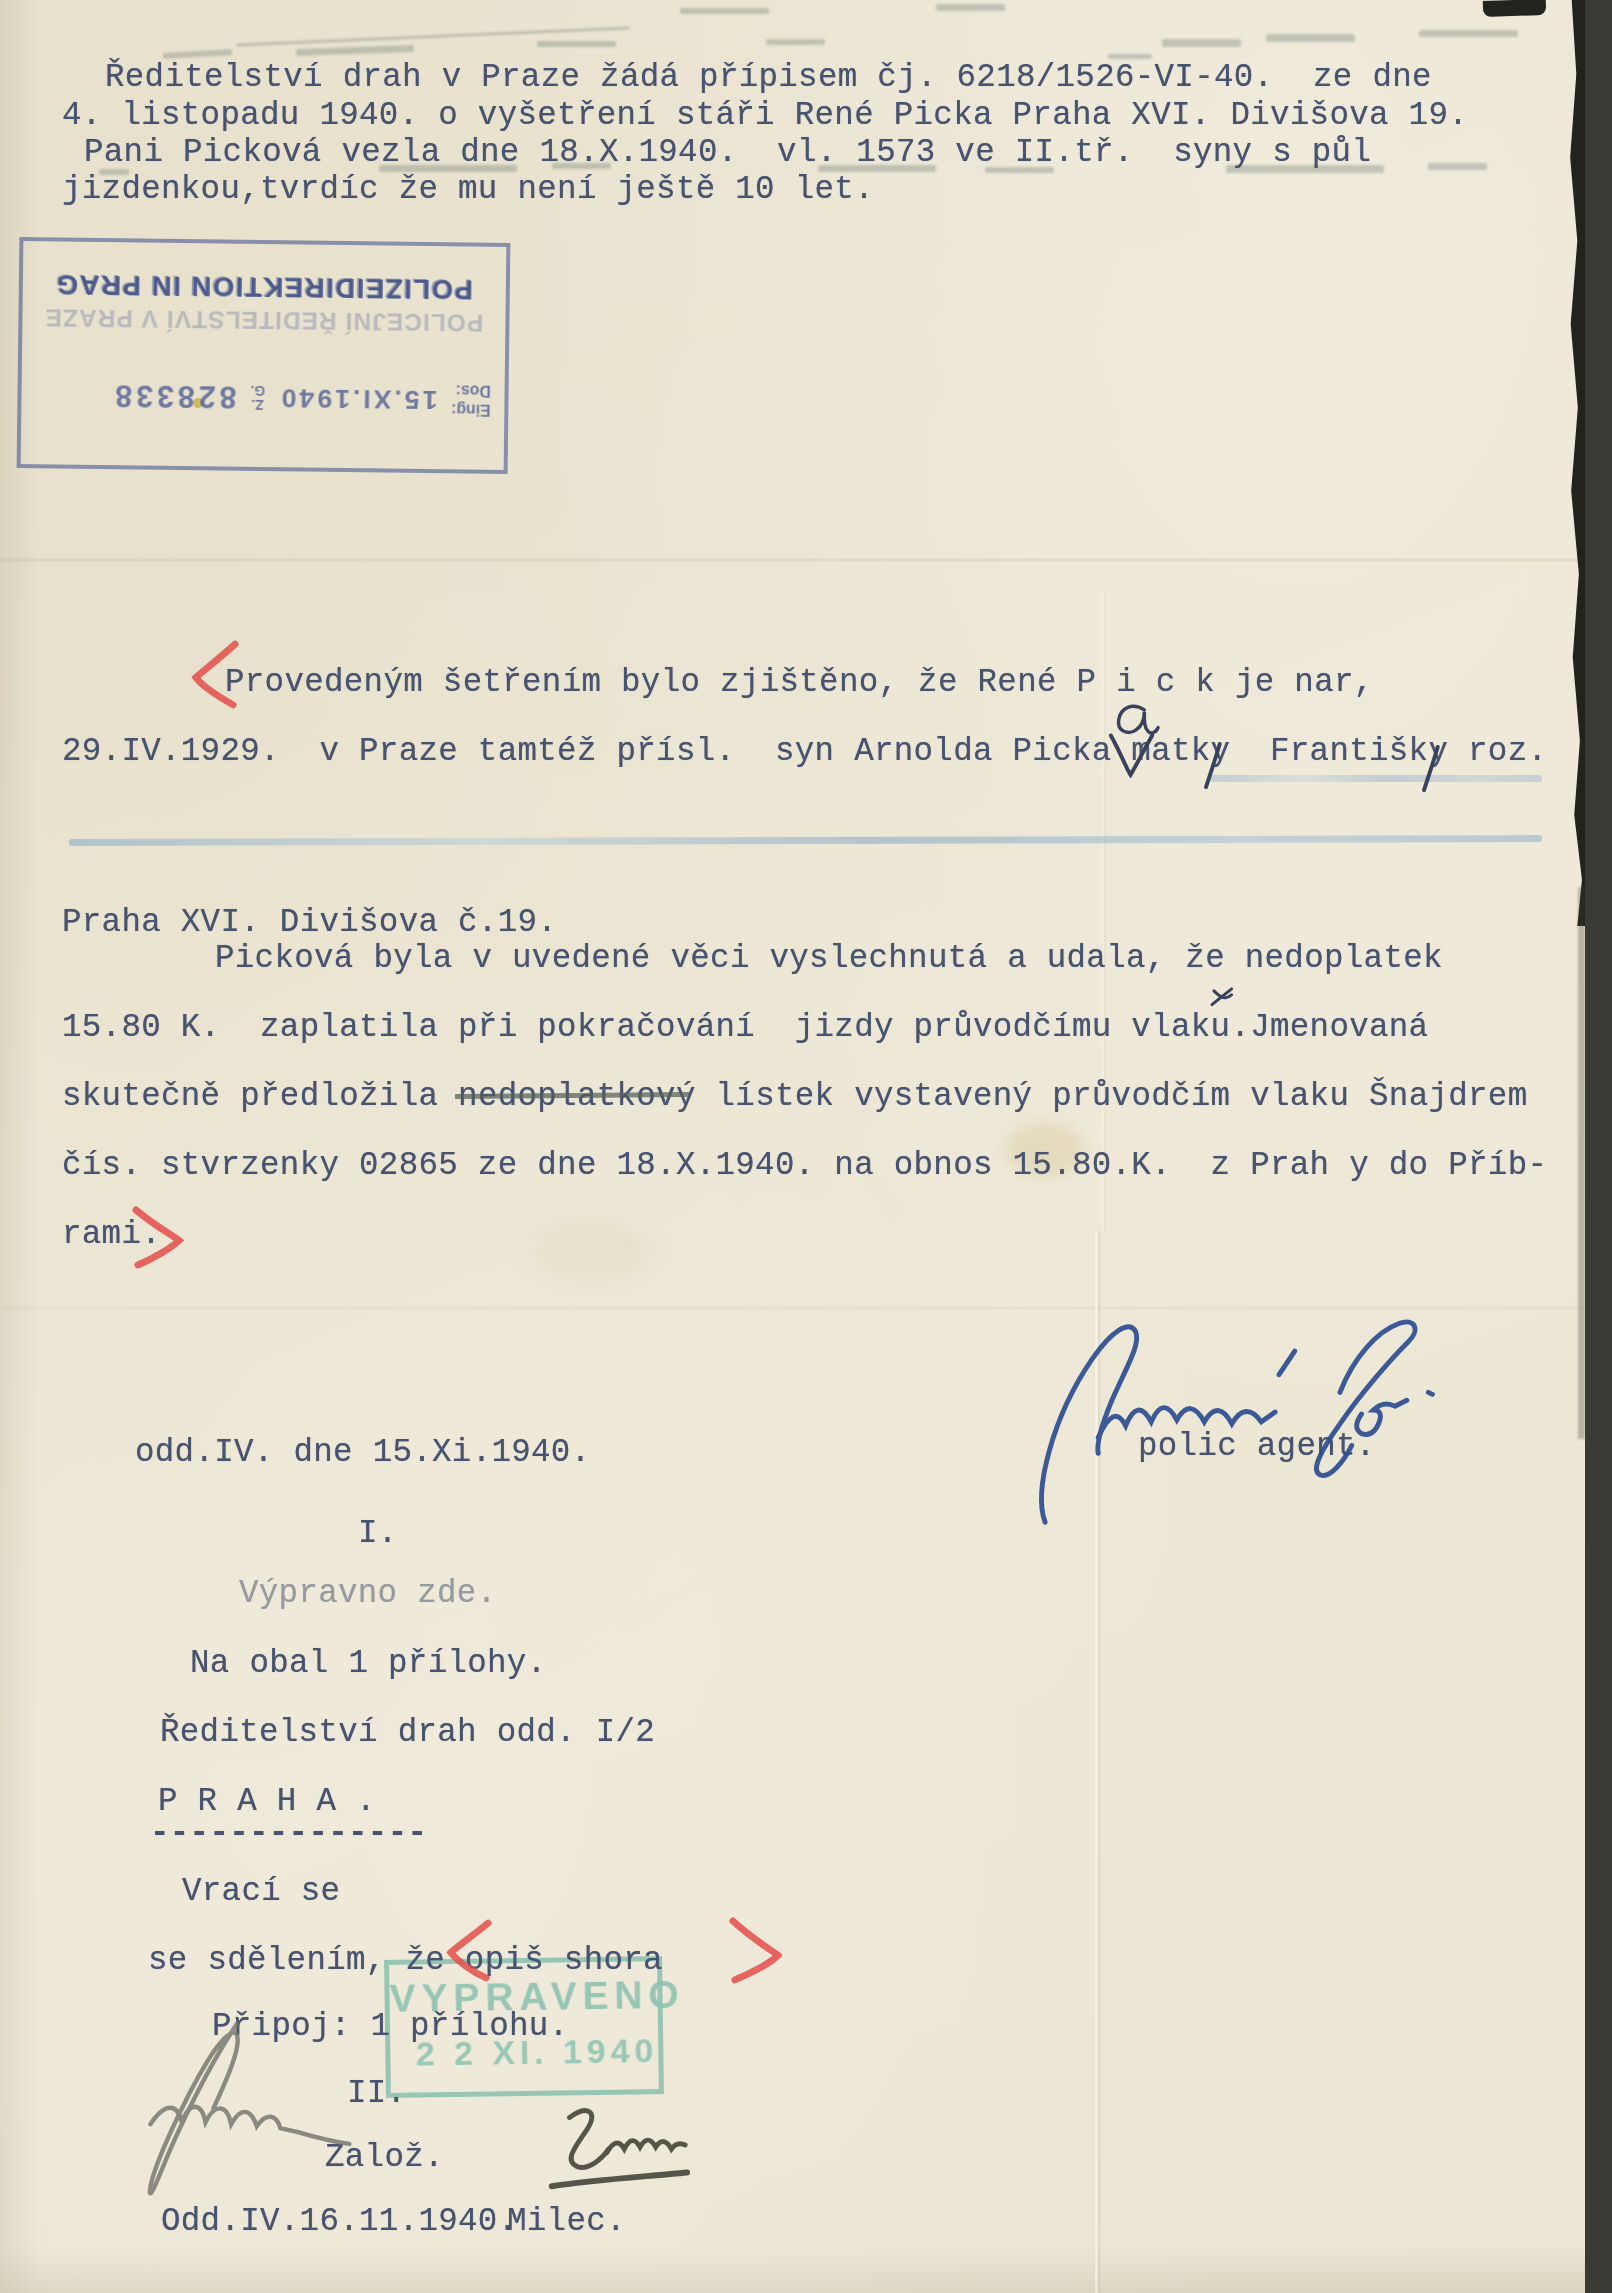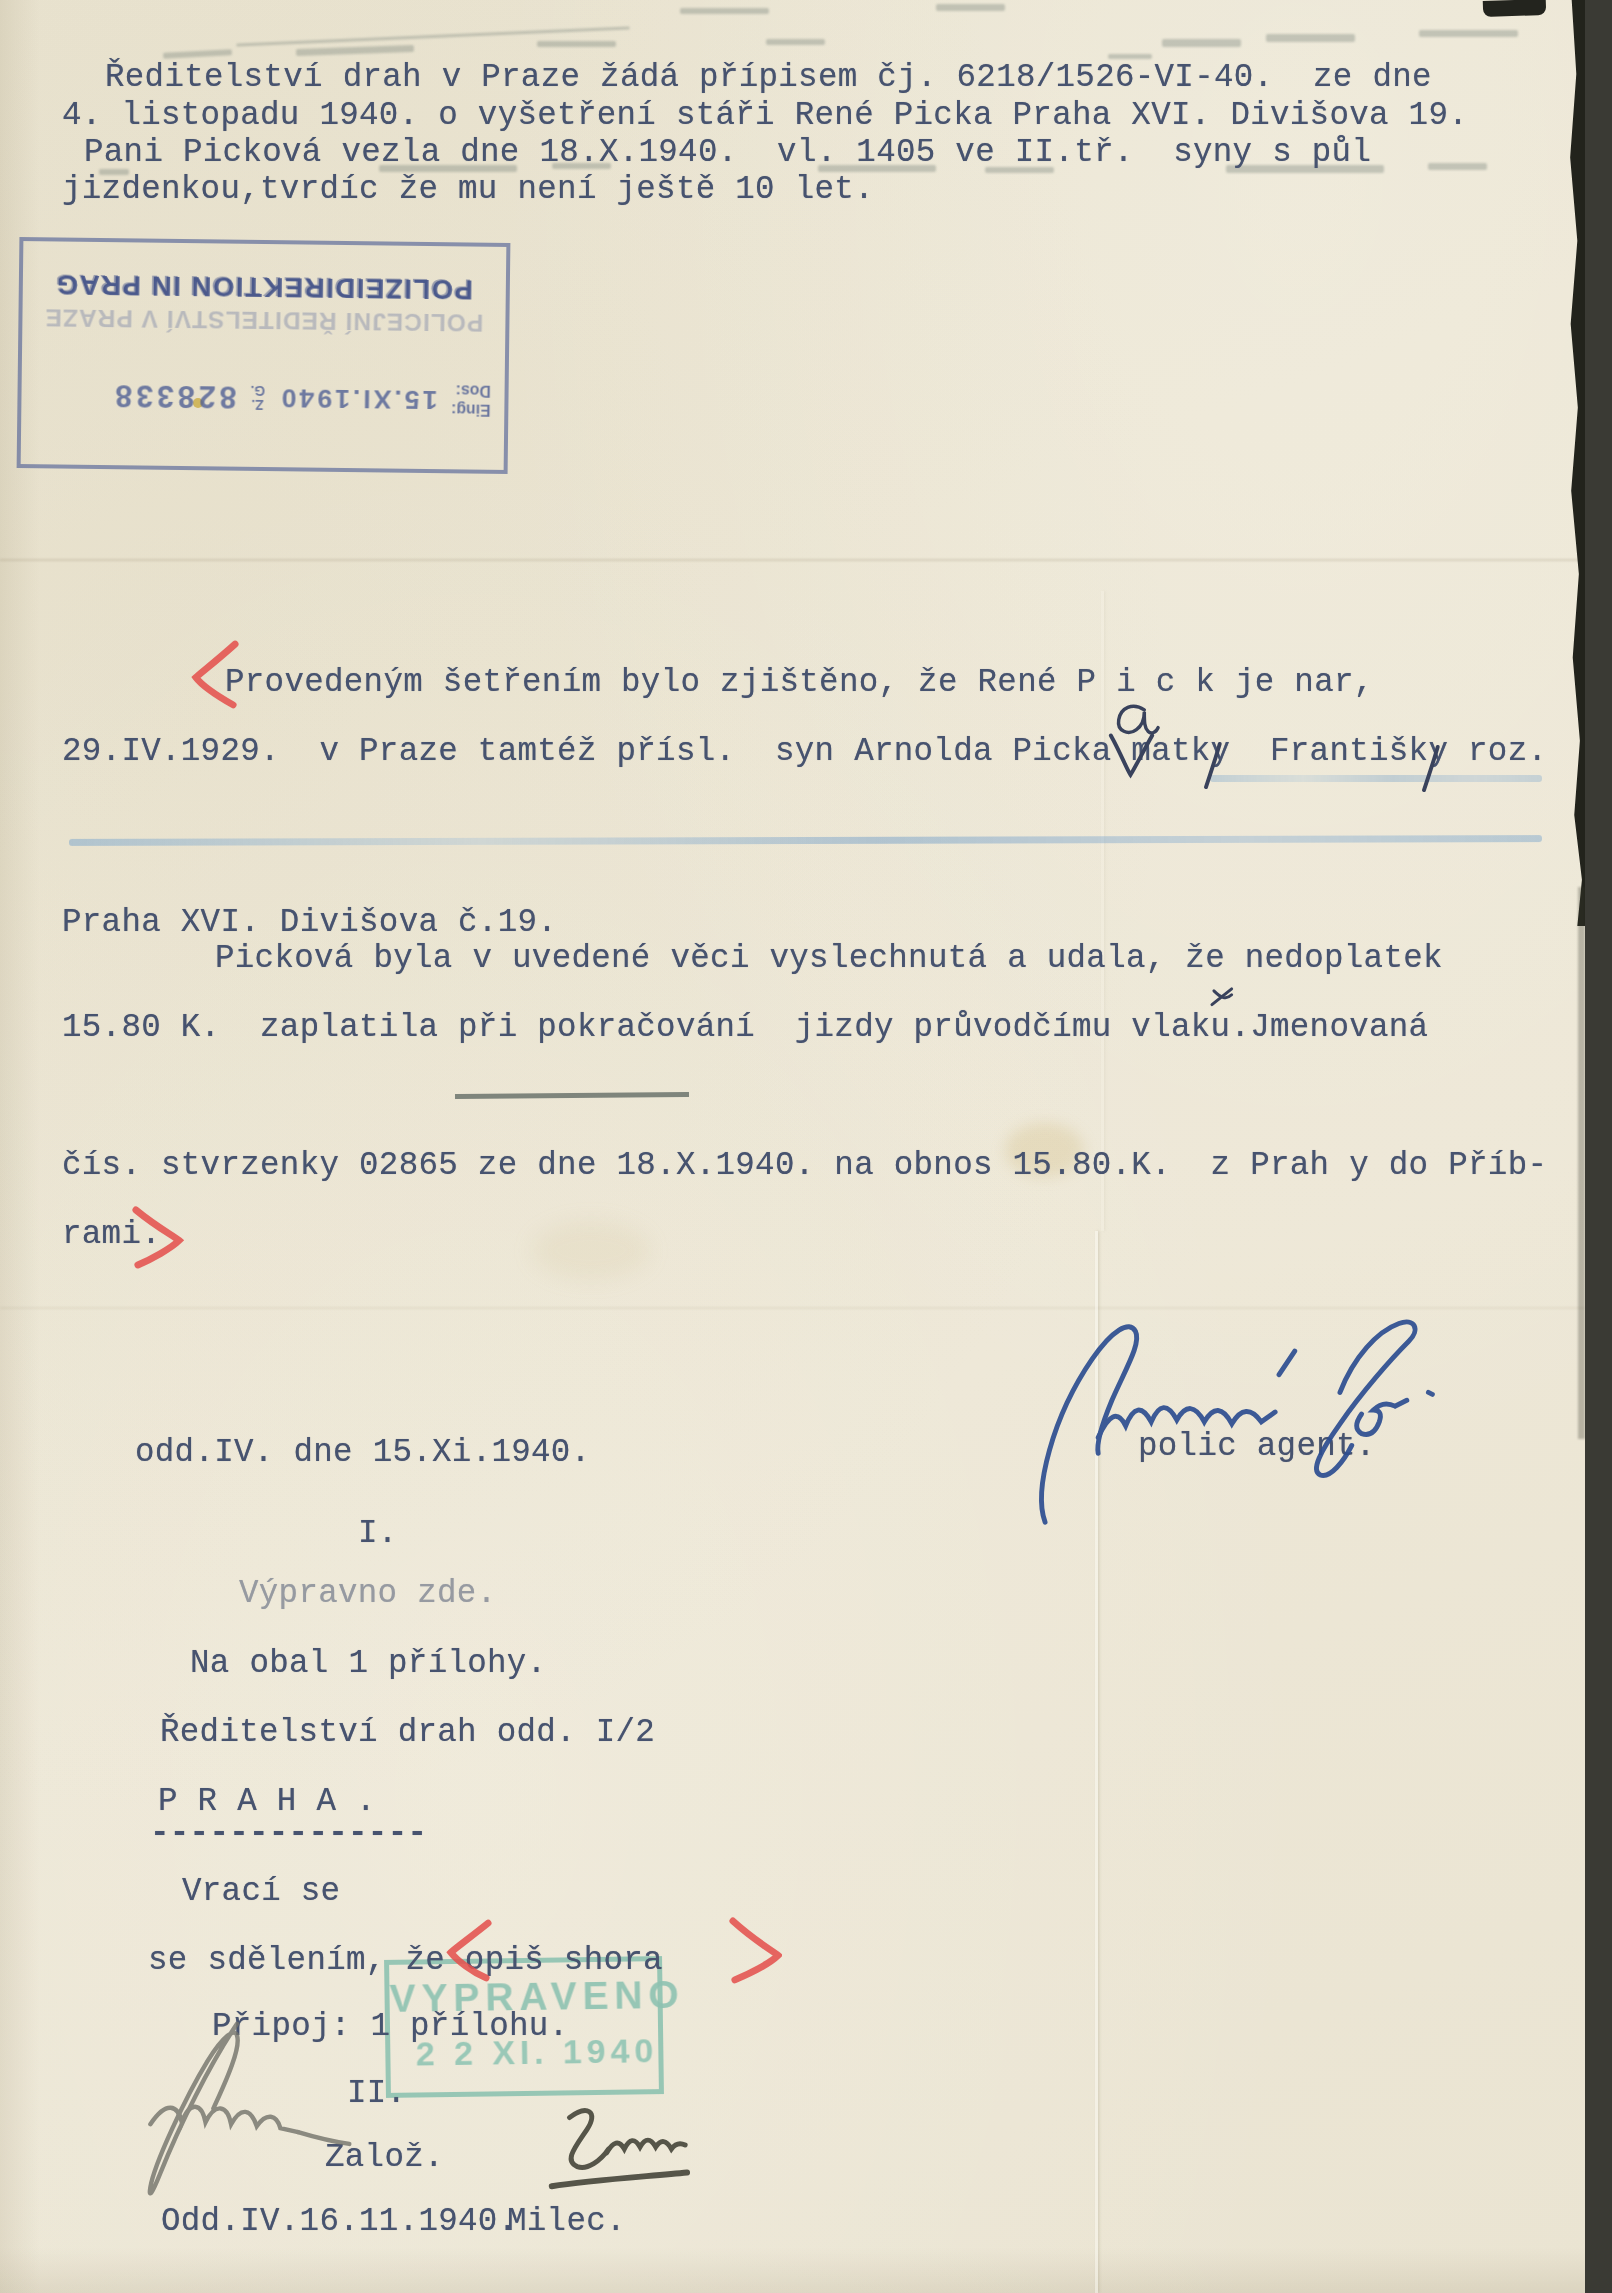--- a/index.html
+++ b/index.html
@@ -92,21 +92,21 @@
   <div class="stain" style="left:1005px;top:1123px;width:79px;height:54px;background:rgba(195,165,85,.20);filter:blur(6.9px);"></div>
   <div class="stain" style="left:193px;top:398px;width:9.9px;height:9.9px;background:rgba(200,168,58,.75);filter:blur(0.5px);"></div>
   <div class="stain" style="left:532px;top:1221px;width:118px;height:59px;background:rgba(200,180,120,.12);filter:blur(9.9px);"></div>
 
   <div class="torn"></div>
   <div class="torn2"></div>
   <div class="cornerblob"></div>
 
   <div class="typed" style="left:105px;top:59px;">Ředitelství drah v Praze žádá přípisem čj. 6218/1526-VI-40.  ze dne</div>
   <div class="typed" style="left:62px;top:97px;">4. listopadu 1940. o vyšetření stáři René Picka Praha XVI. Divišova 19.</div>
-  <div class="typed" style="left:84px;top:134px;">Pani Picková vezla dne 18.X.1940.  vl. 1405 ve II.tř.  syny s půl</div>
+  <div class="typed" style="left:84px;top:134px;">Pani Picková vezla dne 18.X.1940.  vl. 1573 ve II.tř.  syny s půl</div>
   <div class="typed" style="left:62px;top:171px;">jizdenkou,tvrdíc že mu není ještě 10 let.</div>
 
   <div class="pstamp">
     <div class="pstamp-row1">
       <div class="pstamp-side">
         <div>Eing:</div>
         <div>Dos:</div>
       </div>
       <div class="pstamp-date">15.XI.1940</div>
       <div class="pstamp-zg">
@@ -138,20 +138,21 @@
   <svg class="inkmark" style="left:1420px;top:745px;" width="21.7" height="47" viewBox="0 0 22 48">
     <path d="M18,2 C14,16 8,34 4,46" fill="none" stroke="#39425c" stroke-width="4" stroke-linecap="round"></path>
   </svg>
 
   <div class="typed" style="left:215px;top:940px;">Picková byla v uvedené věci vyslechnutá a udala, že nedoplatek</div>
   <div class="typed" style="left:62px;top:1009px;">15.80 K.  zaplatila při pokračování  jizdy průvodčímu vlaku.Jmenovaná</div>
   <svg class="inkmark" style="left:1208px;top:983px;" width="27.6" height="27.6" viewBox="0 0 28 28">
     <path d="M4,22 L24,6" fill="none" stroke="#39425c" stroke-width="3" stroke-linecap="round"></path>
     <path d="M6,8 C12,14 18,18 24,12" fill="none" stroke="#39425c" stroke-width="3" stroke-linecap="round"></path>
   </svg>
+  <div class="typed" style="left:62px;top:1078px;"><span>skutečně předložila </span><span>nedoplatkový</span><span> lístek vystavený průvodčím vlaku Šnajdrem</span></div>
   <div class="strike" style="left:455px;top:1093px;width:234px;"></div>
   <div class="typed" style="left:62px;top:1147px;">čís. stvrzenky 02865 ze dne 18.X.1940. na obnos 15.80.K.  z Prah y do Příb-</div>
   <div class="typed" style="left:62px;top:1216px;">rami.</div>
   <svg class="redmark" style="left:130px;top:1204px;" width="55" height="65" viewBox="0 0 56 66">
     <path d="M6,6 C28,24 44,32 50,37 C42,45 22,56 8,62" fill="none" stroke="#e4524e" stroke-width="7" stroke-linecap="round" opacity=".88"></path>
   </svg>
 
   <svg class="inkmark" style="left:1015px;top:1298px;" width="473" height="231" viewBox="0 0 480 235" aria-label="Semerád Jos.">
     <g fill="none" stroke="#2d4e91" stroke-width="5" stroke-linecap="round" opacity=".92">
       <path d="M30,228 C18,196 38,120 78,62 C98,33 116,22 122,34 C128,46 112,72 98,104 C88,128 82,148 84,158"></path>

